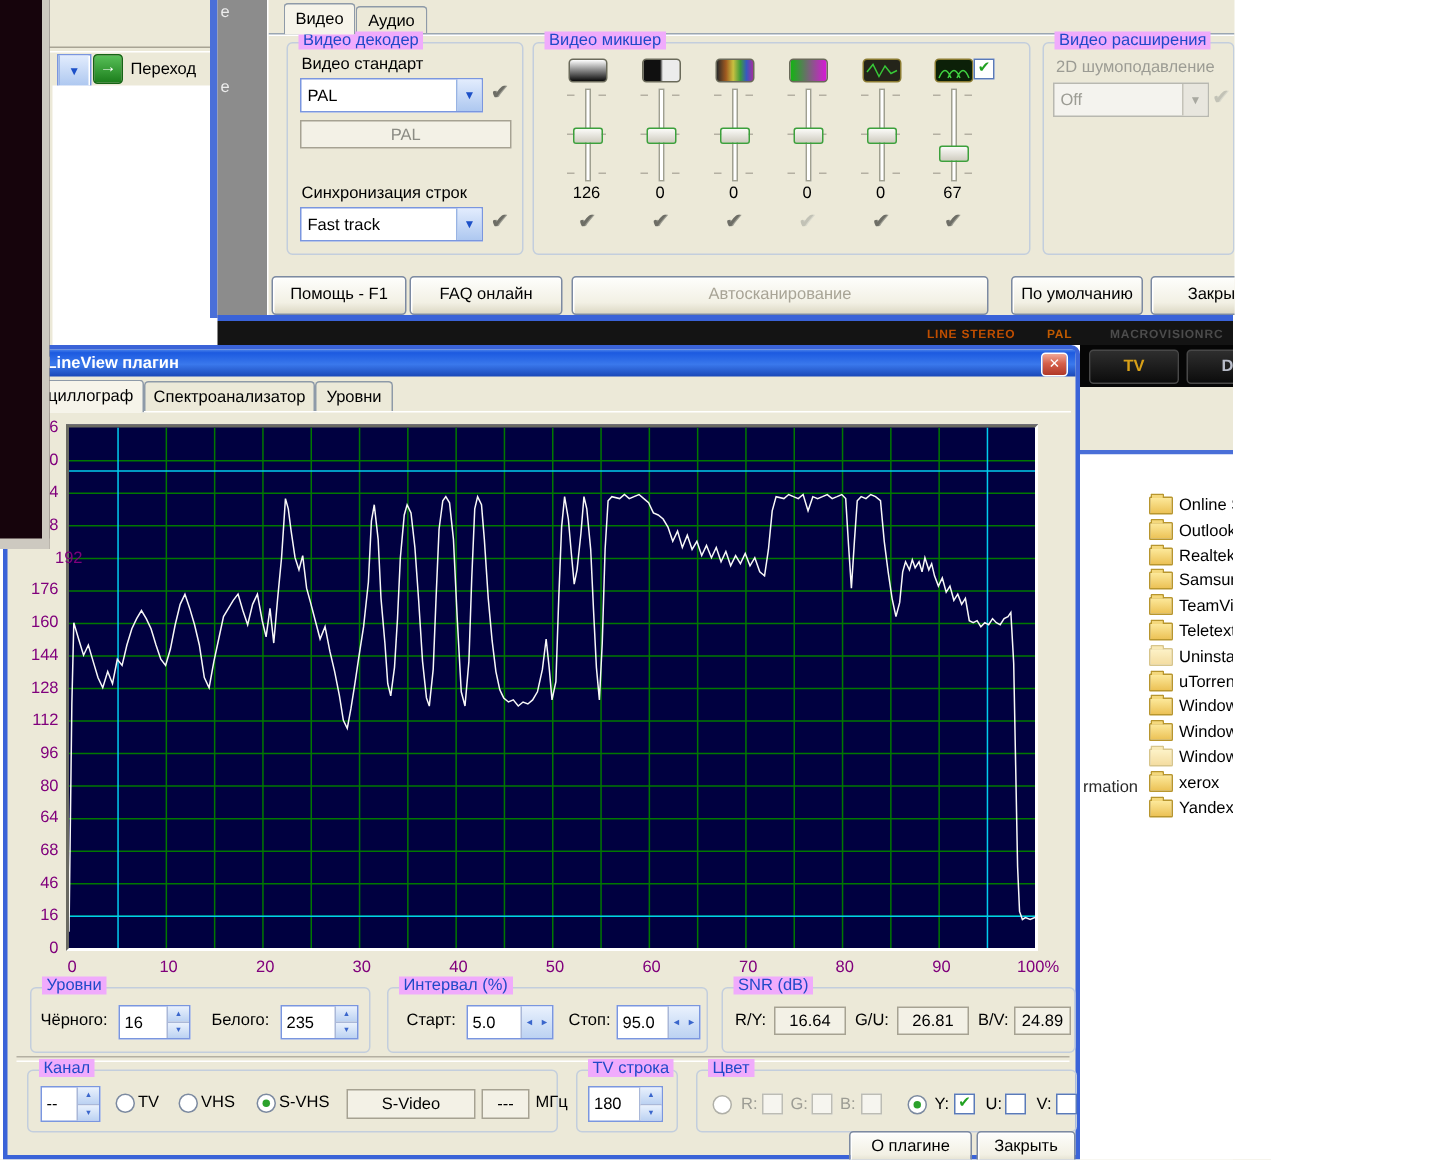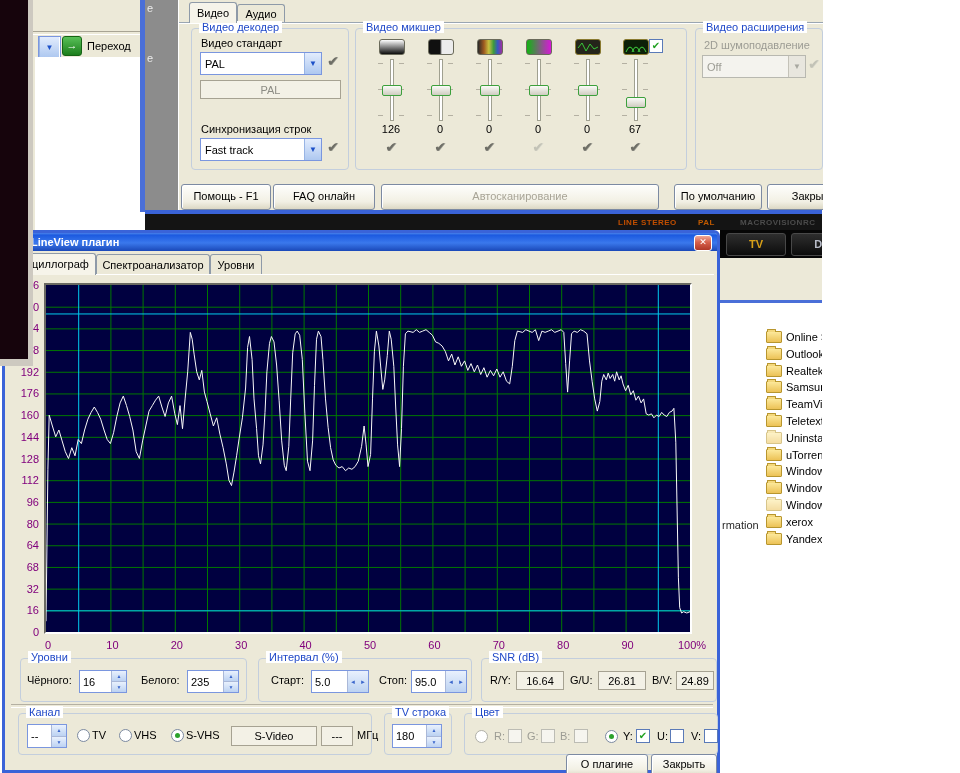--- a/index.html
+++ b/index.html
@@ -24,21 +24,21 @@
   .spin .ud div{flex:1;background:linear-gradient(180deg,#e9f1fd,#bcd2f2);color:#3a66cc;font-size:5px;
        line-height:4px;display:flex;align-items:center;justify-content:center;border-bottom:1px solid #aab8d8}
   .spin .ud div:last-child{border-bottom:none}
   .spin .lr{width:20px;display:flex;border-left:1px solid #aab8d8}
   .spin .lr div{flex:1;background:linear-gradient(180deg,#e9f1fd,#bcd2f2);color:#3a66cc;font-size:6px;
        display:flex;align-items:center;justify-content:center}
   .robox{position:absolute;background:#f3f1e6;border:1px solid #a6a292;text-align:center;color:#000;
        display:flex;align-items:center;justify-content:center}
   .robox.gray{color:#8c8c84}
   .group{position:absolute;border:1px solid #c3cedd;border-radius:4px}
-  .group>.glabel{position:absolute;top:-8px;left:7px;background:#ffffff;padding:0 3px;color:#2049c8;white-space:nowrap}
+  .group>.glabel{position:absolute;top:-8px;left:7px;background:#f0abfc;padding:0 3px;color:#2049c8;white-space:nowrap}
   .check{position:absolute;color:#6e6e66;font-size:14px;text-shadow:1px 0 #9a9a90;line-height:14px}
   .check.lite{color:#c2c2b6;text-shadow:1px 0 #d8d8cc}
   .radio{position:absolute;width:11px;height:11px;border:1px solid #7c8aa0;border-radius:50%;background:#fff}
   .radio.checked::after{content:"";position:absolute;left:3px;top:3px;width:5px;height:5px;border-radius:50%;background:#2ca22c}
   .cb{position:absolute;width:12px;height:12px;border:1px solid #5a7ab8;background:#fff;line-height:11px;
       text-align:center;font-size:10px;color:#21a121;font-weight:bold}
   .cb.disabled{border-color:#bcbcb4;background:#f6f5ef}
   .lbl{position:absolute;white-space:nowrap}
   .lbl.gray{color:#9c9c94}
   
@@ -372,31 +372,31 @@
         <line x1="32.7" y1="0" x2="32.7" y2="347" stroke="#00ccee" stroke-width="1"></line>
         <line x1="612.3" y1="0" x2="612.3" y2="347" stroke="#00ccee" stroke-width="1"></line>
         <line x1="0" y1="28.96484375" x2="644" y2="28.96484375" stroke="#00ccee" stroke-width="1"></line>
         <line x1="0" y1="325.8125" x2="644" y2="325.8125" stroke="#00ccee" stroke-width="1"></line>
         <polyline points="0.0,336.2 1.9,184.3 3.2,130.1 6.4,141.0 9.7,151.8 12.9,145.0 16.1,155.9 19.3,166.7 22.5,173.5 25.8,162.7 29.0,170.8 32.2,154.5 35.4,158.6 38.6,145.0 41.9,134.2 45.1,127.4 48.3,122.0 51.5,127.4 54.7,134.2 58.0,145.0 61.2,154.5 64.4,158.6 67.6,147.7 70.8,131.5 74.1,117.9 77.3,111.1 80.5,120.6 83.7,131.5 86.9,145.0 90.2,166.7 93.4,173.5 96.6,155.9 99.8,141.0 103.0,126.1 106.3,120.6 109.5,115.2 112.7,111.1 115.9,122.0 119.1,131.5 122.4,117.9 125.6,111.1 128.8,128.8 131.4,139.6 134.0,120.6 136.5,143.7 139.1,113.9 141.7,86.8 144.3,47.4 146.2,54.2 148.1,69.1 150.7,86.8 153.3,94.9 155.8,85.4 158.4,107.1 161.0,116.6 164.2,128.8 167.4,141.0 170.7,132.8 173.9,149.1 177.1,162.7 180.3,178.9 182.9,195.2 185.5,200.6 188.0,187.1 190.6,170.8 193.2,153.2 196.4,132.8 199.6,103.0 201.6,62.4 203.5,51.5 206.1,74.6 208.0,113.9 210.6,143.7 212.5,170.8 214.5,178.9 217.0,159.9 219.0,127.4 220.9,86.8 223.5,58.3 225.4,51.5 228.0,56.9 230.6,80.0 233.1,115.2 235.7,155.9 238.3,180.3 240.2,185.7 242.8,161.3 244.7,113.9 246.7,67.8 249.2,48.8 251.2,46.1 253.7,50.2 256.3,74.6 258.9,128.8 261.5,176.2 264.0,185.7 266.6,155.9 268.5,100.3 270.5,54.2 272.4,46.1 275.0,51.5 276.9,74.6 279.5,113.9 282.1,142.3 284.6,162.7 287.2,174.9 289.8,180.3 293.0,183.0 296.2,181.6 299.5,185.7 302.7,183.0 305.9,184.3 309.1,181.6 312.3,176.2 315.6,161.3 318.1,141.0 320.1,159.9 322.0,181.6 324.6,169.4 326.5,113.9 328.4,66.4 330.4,46.1 332.9,61.0 334.9,84.0 336.8,104.4 338.7,94.9 341.3,70.5 343.3,46.1 345.2,54.2 347.8,81.3 349.7,122.0 351.6,159.9 353.6,181.6 355.5,143.7 357.4,81.3 359.4,48.8 361.9,46.1 367.1,47.4 370.3,44.7 373.5,47.4 376.7,46.1 380.0,44.7 383.2,47.4 386.4,50.2 389.6,56.9 392.8,58.3 396.1,61.0 399.3,66.4 402.5,75.9 405.7,69.1 408.9,80.0 412.2,71.8 415.4,81.3 418.6,75.9 421.8,85.4 425.0,78.6 428.3,86.8 431.5,80.0 434.7,89.5 437.9,82.7 441.1,92.2 444.4,85.4 447.6,90.8 450.8,84.0 454.0,92.2 457.2,86.8 460.5,96.2 463.7,98.9 466.3,81.3 468.8,55.6 471.4,46.1 476.6,47.4 479.8,44.7 483.0,46.1 486.2,47.4 489.4,44.7 492.7,55.6 495.9,46.1 499.1,47.4 502.3,46.1 505.5,44.7 508.8,47.4 512.0,46.1 515.2,44.7 517.8,47.4 519.7,78.6 521.6,107.1 523.6,75.9 525.5,48.8 528.1,46.1 531.3,47.4 534.5,44.7 537.7,46.1 541.0,48.8 543.5,75.9 546.1,96.2 548.7,113.9 551.3,126.1 553.8,116.6 555.8,96.2 557.7,89.5 560.3,94.9 562.2,88.1 564.1,93.5 566.7,89.5 568.7,96.2 570.6,86.8 573.2,94.9 575.1,90.8 577.0,98.9 579.6,105.7 582.2,100.3 584.8,109.8 587.3,105.7 589.9,115.2 592.5,111.1 595.1,117.9 597.6,113.9 600.2,128.8 602.8,130.1 605.4,128.8 607.9,132.8 610.5,130.1 613.1,131.5 615.7,127.4 618.2,130.1 620.8,131.5 623.4,127.4 626.0,126.1 627.9,123.3 629.8,157.2 631.1,225.0 632.4,292.8 633.7,322.6 635.6,328.0 637.6,326.7 640.8,328.0 644.0,326.7" fill="none" stroke="#f8f8f8" stroke-width="1"></polyline>
       </svg>
   </div>
   <div id="ylabels">
       <div class="ytick" style="left: 0px; top: 393px;">0</div>
       <div class="ytick" style="left: 0px; top: 371.312px;">16</div>
-      <div class="ytick" style="left: 0px; top: 349.625px;">32</div>
+      <div class="ytick" style="left: 0px; top: 349.625px;">46</div>
       <div class="ytick" style="left: 0px; top: 327.938px;">68</div>
       <div class="ytick" style="left: 0px; top: 306.25px;">64</div>
       <div class="ytick" style="left: 0px; top: 284.562px;">80</div>
       <div class="ytick" style="left: 0px; top: 262.875px;">96</div>
       <div class="ytick" style="left: 0px; top: 241.188px;">112</div>
       <div class="ytick" style="left: 0px; top: 219.5px;">128</div>
       <div class="ytick" style="left: 0px; top: 197.812px;">144</div>
       <div class="ytick" style="left: 0px; top: 176.125px;">160</div>
       <div class="ytick" style="left: 0px; top: 154.438px;">176</div>
-      <div class="ytick" style="left: 0px; top: 132.75px; text-align: right;">192</div>
+      <div class="ytick" style="left: 16px; top: 132.75px; text-align: right;">192</div>
       <div class="ytick" style="left: 0px; top: 111.062px;">208</div>
       <div class="ytick" style="left: 0px; top: 89.375px;">224</div>
       <div class="ytick" style="left: 0px; top: 67.6875px;">240</div>
       <div class="ytick" style="left: 0px; top: 46px;">256</div>
     </div>
   <div id="xlabels">
       <div class="xtick" style="left: 43px; top: 406px;">0</div>
       <div class="xtick" style="left: 107.4px; top: 406px;">10</div>
       <div class="xtick" style="left: 171.8px; top: 406px;">20</div>
       <div class="xtick" style="left: 236.2px; top: 406px;">30</div>

